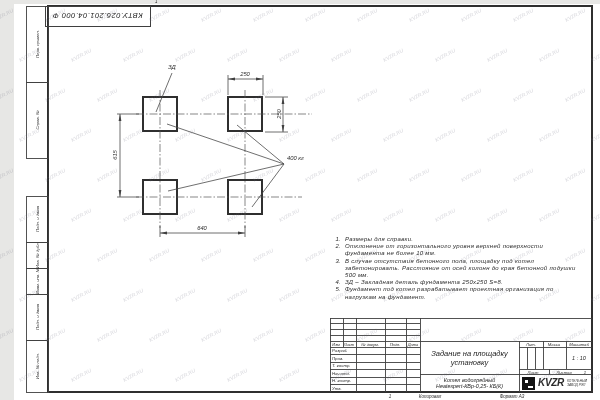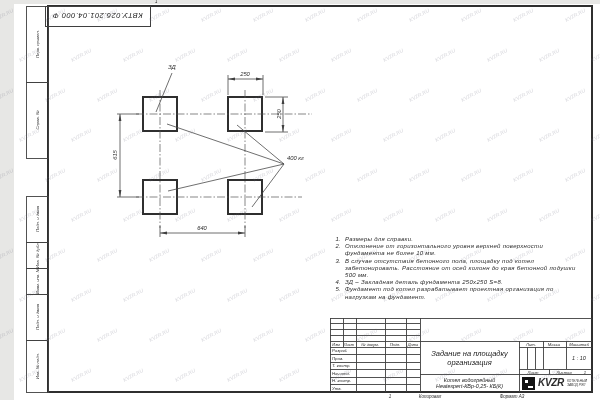--- a/index.html
+++ b/index.html
@@ -170,21 +170,21 @@
       <span class="note-text">ЗД – Закладная деталь фундамента 250х250 S=8.</span>
     </div>
     <div class="note-row">
       <span class="note-num">5.</span>
       <span class="note-text">Фундамент под котел разрабатывает проектная организация по нагрузкам на фундамент.</span>
     </div>
   </div>
 
   <div class="cell colcell" style="left:420px;top:341px;width:99px;height:33px;font-size:7.5px;">
     <span>Задание на площадку</span>
-    <span>организация</span>
+    <span>установку</span>
   </div>
   <div class="cell colcell" style="left:420px;top:374px;width:99px;height:18px;font-size:5.4px;">
     <span>Котел водогрейный</span>
     <span>Heatexpert-КВр-0,25- КБ(К)</span>
   </div>
 
   <span class="t ctr" style="left:336px;top:344px;font-size:4px;">Изм</span>
   <span class="t ctr" style="left:349px;top:344px;font-size:4px;">Лист</span>
   <span class="t ctr" style="left:370px;top:344px;font-size:4px;">№ докум.</span>
   <span class="t ctr" style="left:395px;top:344px;font-size:4px;">Подп.</span>

